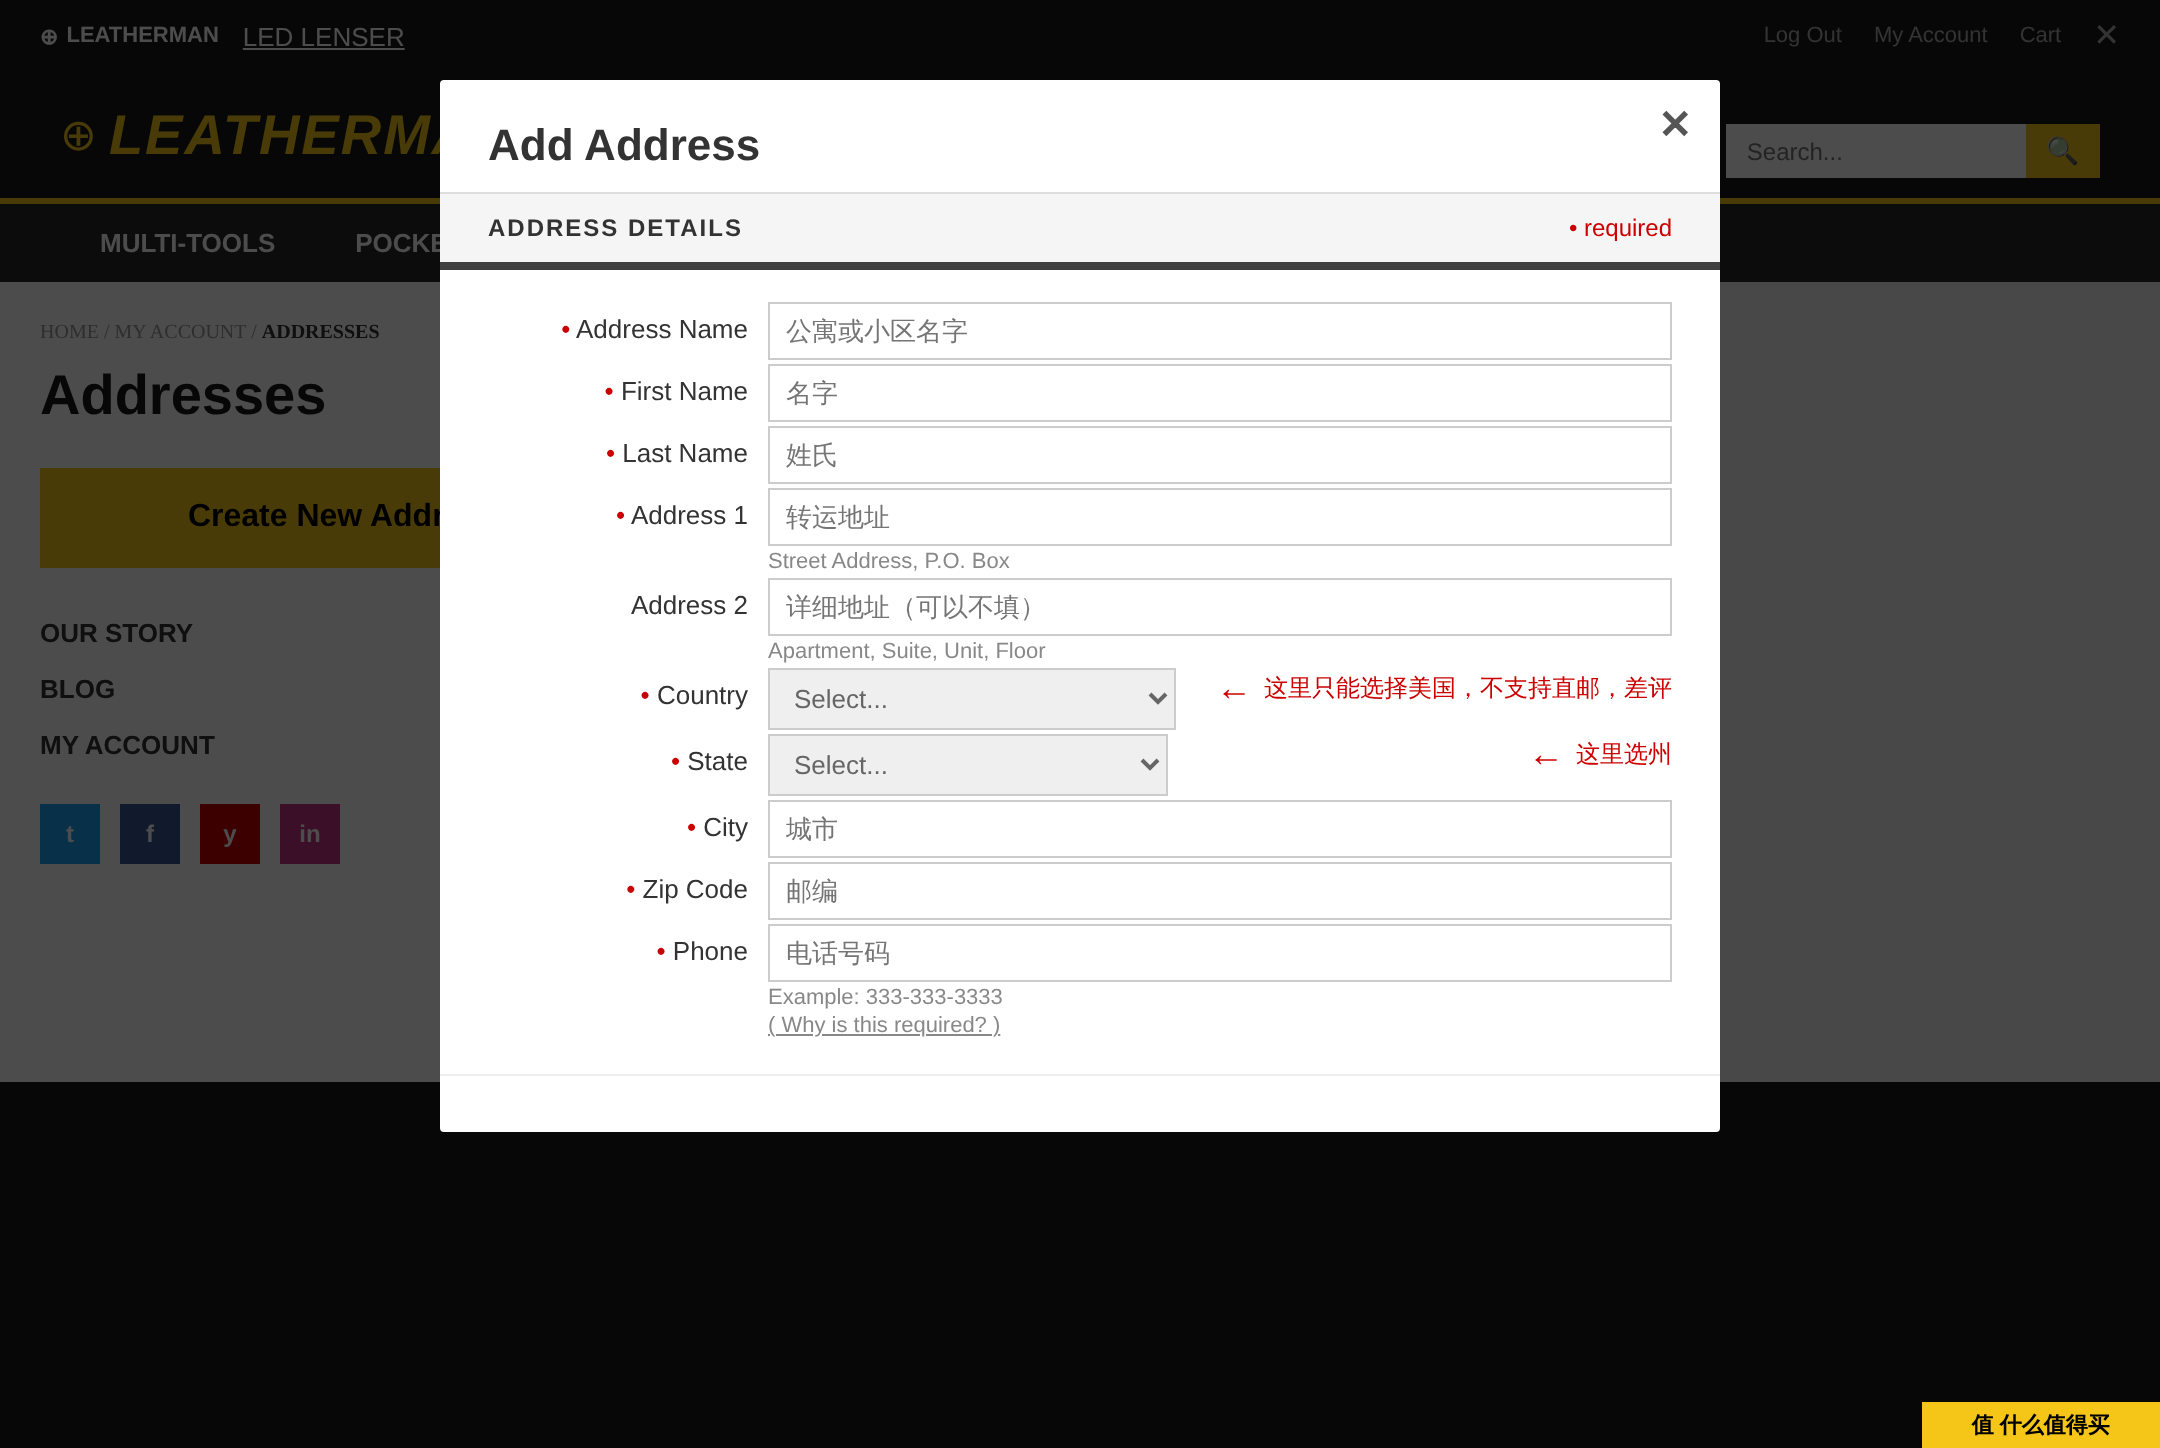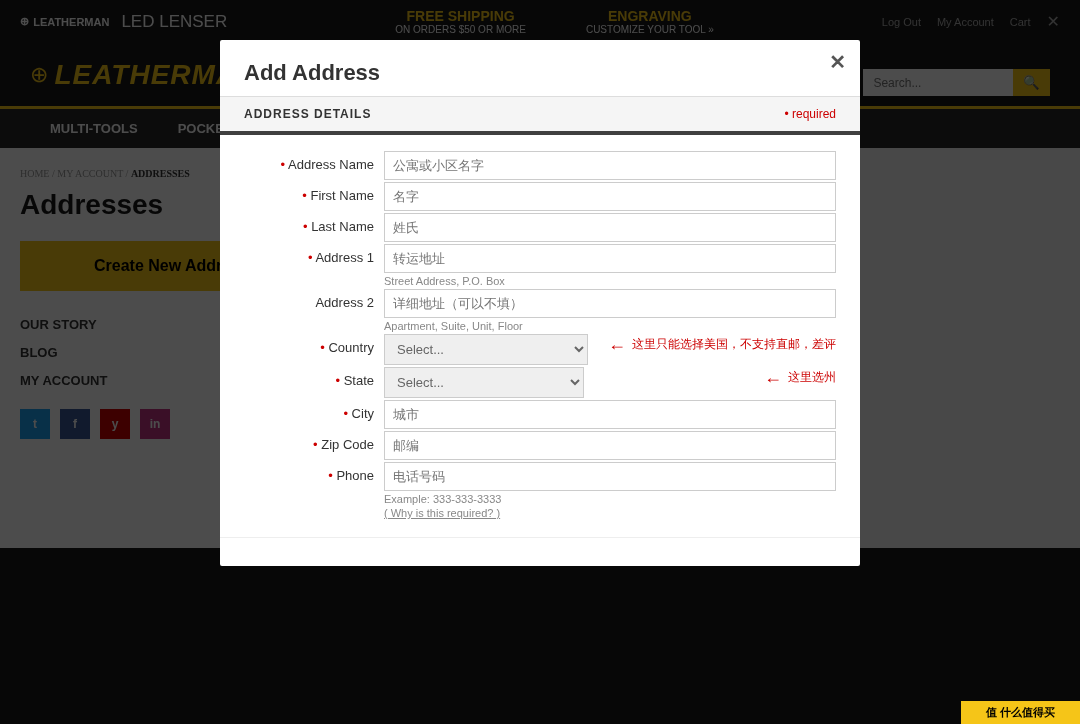--- a/index.html
+++ b/index.html
@@ -10,21 +10,21 @@
       background: #1a1a1a;
       display: flex;
       align-items: center;
       justify-content: space-between;
       padding: 8px 20px;
       font-size: 11px;
       color: #aaa;
     }
     .top-bar-left { display: flex; align-items: center; gap: 12px; }
     .brand-leatherman { color: #fff; font-weight: bold; font-size: 11px; display: flex; align-items: center; gap: 4px; }
-    .brand-ledlenser { color: #fff; font-size: 17px; }
+    .brand-ledlenser { color: #fff; font-size: 13px; text-decoration: underline; }
     .free-shipping { font-size: 14px; font-weight: bold; color: #f5c518; }
     .top-bar-engraving { color: #f5c518; font-size: 14px; font-weight: bold; }
     .top-bar-right { display: flex; align-items: center; gap: 16px; font-size: 11px; }
     .top-bar-right a { color: #aaa; text-decoration: none; }
     .close-x { color: #aaa; font-size: 16px; cursor: pointer; }
 
     
     .main-nav {
       background: #1a1a1a;
       border-bottom: 3px solid #f5c518;
@@ -178,30 +178,20 @@
 <body>
 
 <div class="top-bar">
   <div class="top-bar-left">
     <div class="brand-leatherman">
       <span>⊕</span>
       <span>LEATHERMAN</span>
     </div>
     <div class="brand-ledlenser">
       <span>LED LENSER</span>
-    </div>
-  </div>
-  <div style="display:flex;gap:60px;align-items:center;">
-    <div style="text-align:center;">
-      <div class="free-shipping">FREE SHIPPING</div>
-      <div style="font-size:10px;color:#fff;">ON ORDERS $50 OR MORE</div>
-    </div>
-    <div style="text-align:center;">
-      <div class="top-bar-engraving">ENGRAVING</div>
-      <div style="font-size:10px;color:#fff;">CUSTOMIZE YOUR TOOL »</div>
     </div>
   </div>
   <div class="top-bar-right">
     <a href="#">Log Out</a>
     <a href="#">My Account</a>
     <a href="#">Cart</a>
     <span class="close-x">✕</span>
   </div>
 </div>
 

